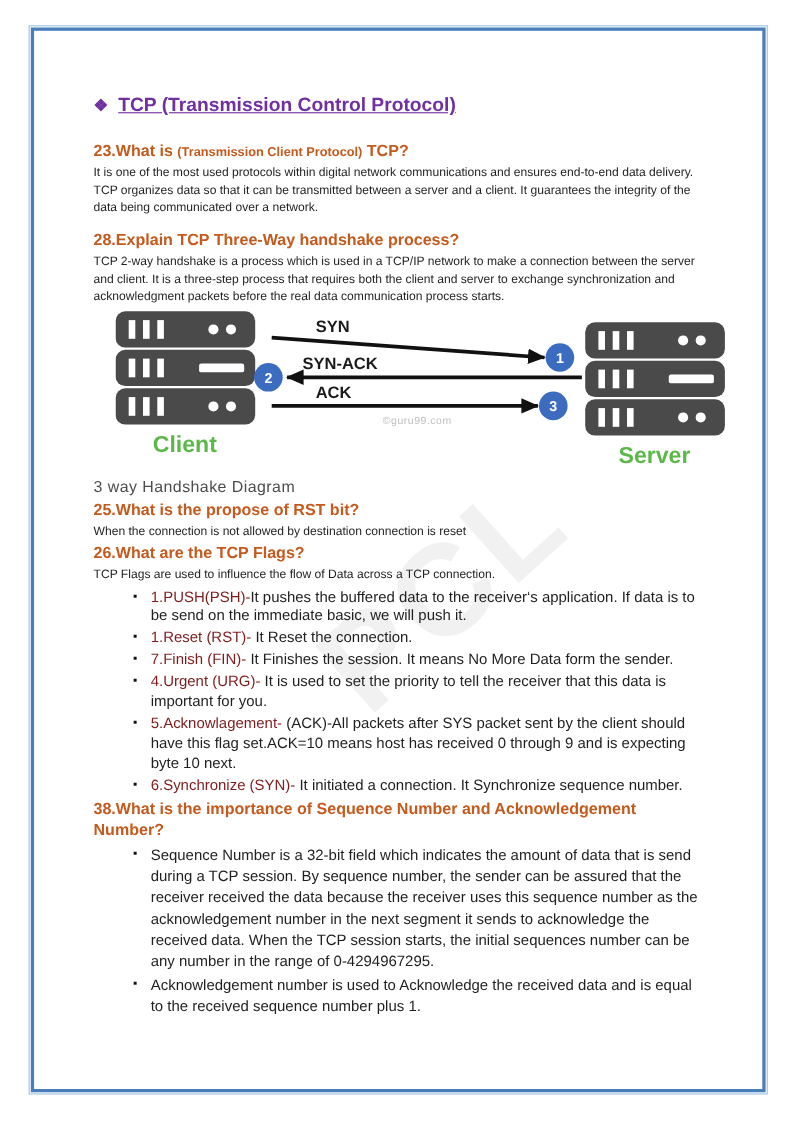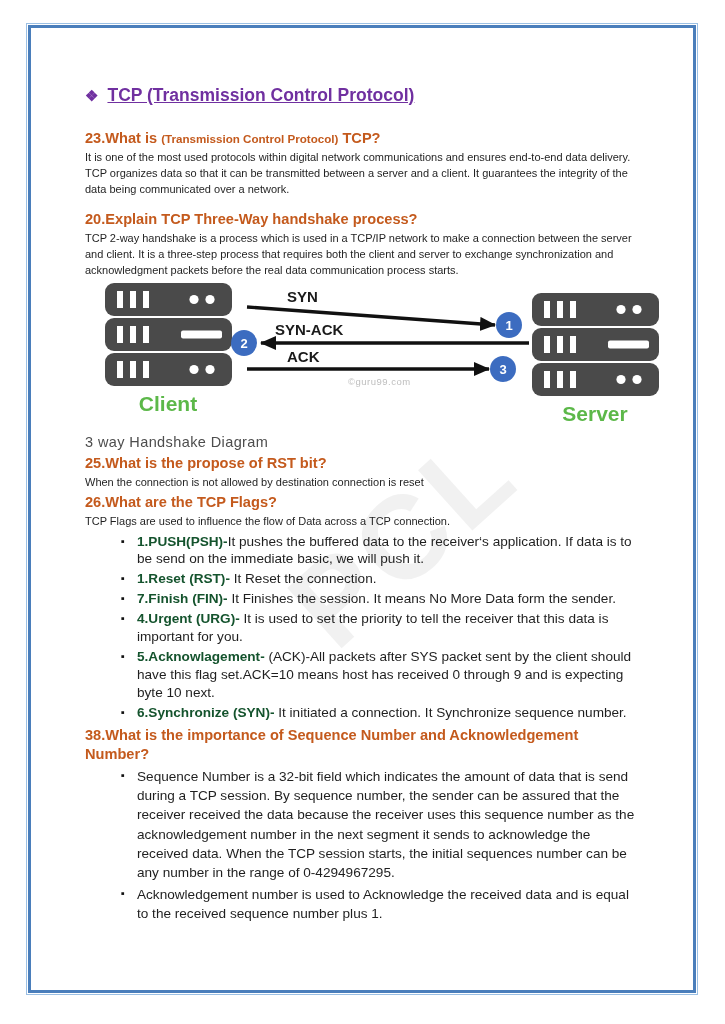--- a/index.html
+++ b/index.html
@@ -32,38 +32,38 @@
 
   .diagram-wrap { margin: 2px 0 0 20px; width: 560px; position: relative; }
   .diagram-caption { font-size: 14.5px; color: #4d4d4d; text-align: left; margin-top: 4px; letter-spacing: 0.4px; }
   .guru-mark { opacity: 0.75; filter: blur(0.5px); }
 
   ul.blist { list-style: none; margin-top: 3px; }
   ul.blist li { display: flex; font-size: 13.6px; line-height: 1.32; margin: 1px 0 2px 0; }
   ul.q28list li { line-height: 1.42; }
   ul.blist .marker { width: 16px; margin-left: 36px; flex: 0 0 auto; font-size: 11px; padding-top: 1px; color: #111; }
   ul.blist .li-body { flex: 1 1 auto; }
-  .flag-name { color: #14532d; font-weight: bold; }
+  .flag-name { color: #7f1d1d; font-weight: normal; }
 </style>
 </head>
 <body>
 
 <div class="page-frame">
   <div class="big-watermark">PCL</div>
 
   <div class="content">
 
     <div class="doc-title">
       <span class="diamond">❖</span><span class="title-text">TCP (Transmission Control Protocol)</span>
     </div>
 
-    <h2 class="qhead first"><span>23.What is </span><span class="small">(Transmission Control Protocol)</span><span> TCP?</span></h2>
+    <h2 class="qhead first"><span>23.What is </span><span class="small">(Transmission Client Protocol)</span><span> TCP?</span></h2>
     <p class="body">It is one of the most used protocols within digital network communications and ensures end-to-end data delivery. TCP organizes data so that it can be transmitted between a server and a client. It guarantees the integrity of the data being communicated over a network.</p>
 
-    <h2 class="qhead">20.Explain TCP Three-Way handshake process?</h2>
+    <h2 class="qhead">28.Explain TCP Three-Way handshake process?</h2>
     <p class="body">TCP 2-way handshake is a process which is used in a TCP/IP network to make a connection between the server and client. It is a three-step process that requires both the client and server to exchange synchronization and acknowledgment packets before the real data communication process starts.</p>
 
     <div class="diagram-wrap">
       <svg viewBox="0 0 555 145" width="555" height="145">
         <defs>
           <marker id="arrowR" markerUnits="userSpaceOnUse" markerWidth="18" markerHeight="16" refX="15" refY="7" orient="auto">
             <path d="M0,0 L16,7 L0,14 Z" fill="#111"></path>
           </marker>
           <g id="rack-dots">
             <rect x="0" y="0" width="127" height="33" rx="9" fill="#4a4a4a"></rect>

